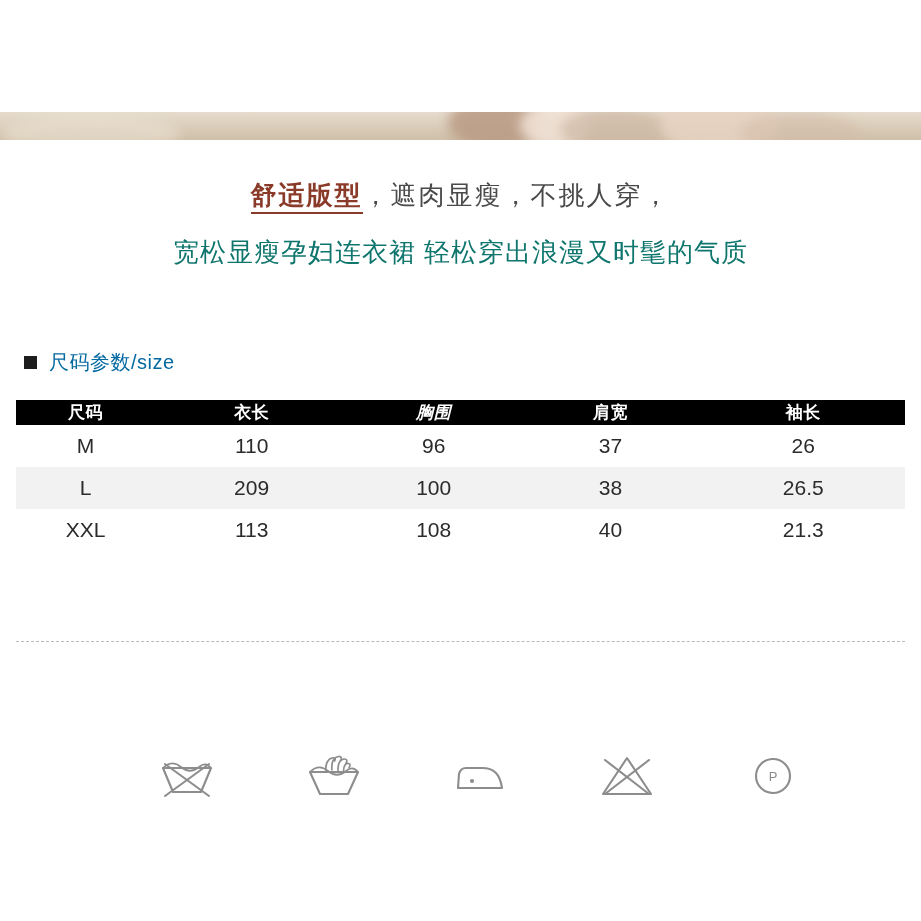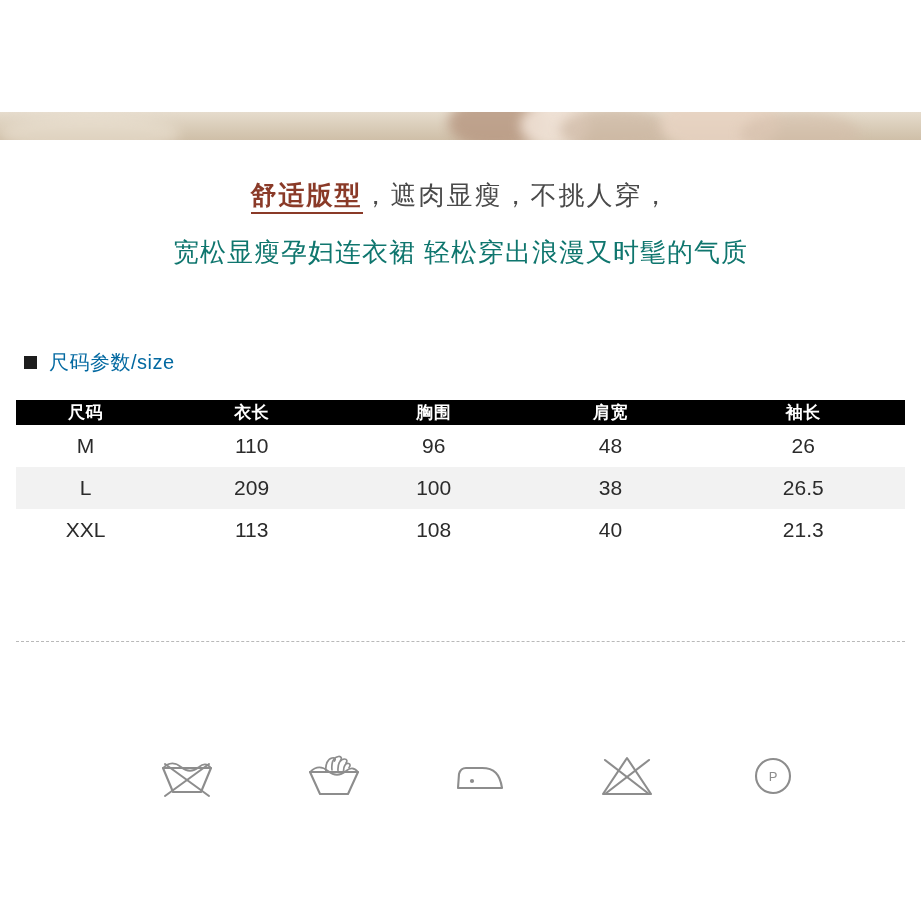--- a/index.html
+++ b/index.html
@@ -110,21 +110,21 @@
     color: #2b2b2b;
   }
   .size-table tbody tr:nth-child(even) td {
     background: #f2f2f2;
   }
   .size-table tbody tr:nth-child(odd) td {
     background: #ffffff;
   }
   .col-size  { width: 130px; }
   .col-a     { width: 180px; }
-  .col-b     { width: 160px; }
+  .col-b     { width: 160px; font-style: italic; }
   .col-c     { width: 170px; }
   .col-d     { width: 190px; }
 
   
   .divider {
     position: absolute;
     left: 16px; top: 641px;
     width: 889px;
     border-top: 1px dashed #b9b9b9;
   }
@@ -182,21 +182,21 @@
         <th class="col-b">胸围</th>
         <th class="col-c">肩宽</th>
         <th class="col-d">袖长</th>
       </tr>
     </thead>
     <tbody>
       <tr>
         <td>M</td>
         <td>110</td>
         <td>96</td>
-        <td>48</td>
+        <td>37</td>
         <td>26</td>
       </tr>
       <tr>
         <td>L</td>
         <td>209</td>
         <td>100</td>
         <td>38</td>
         <td>26.5</td>
       </tr>
       <tr>

